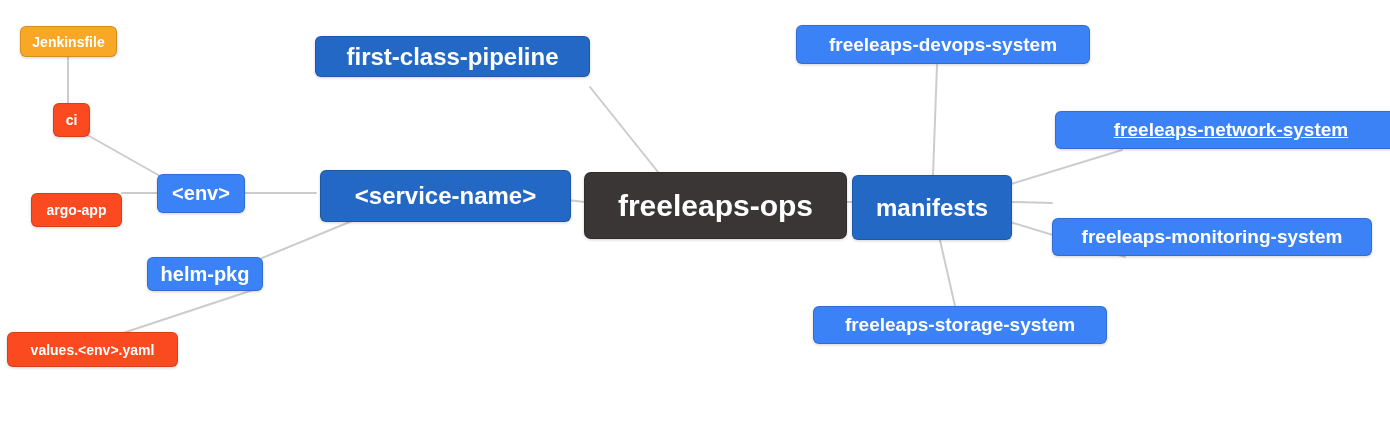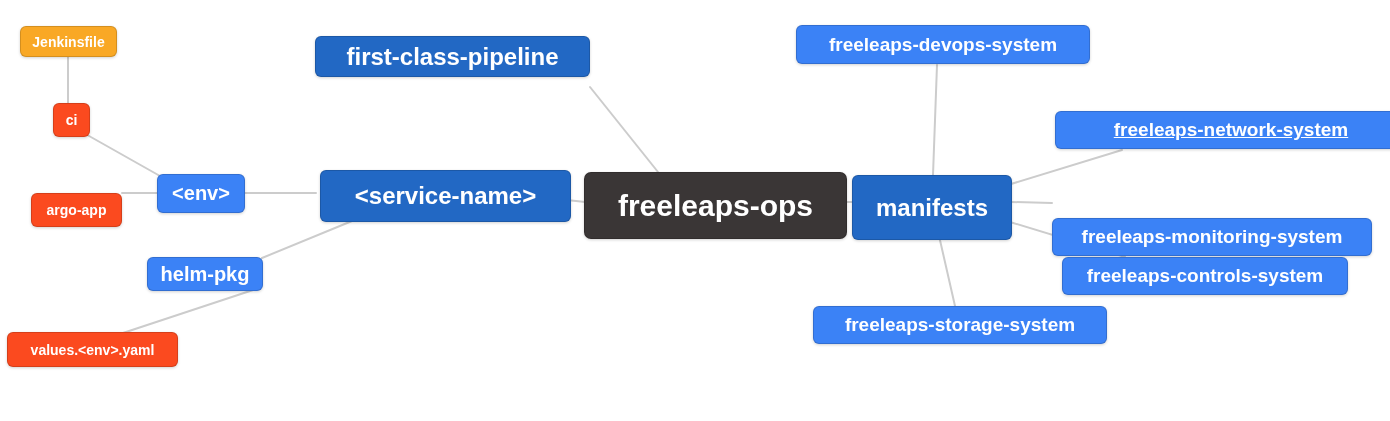--- a/index.html
+++ b/index.html
@@ -91,16 +91,15 @@
   <div class="node green" id="n-env">&lt;env&gt;</div>
   <div class="node green" id="n-helm">helm-pkg</div>
   <div class="node red" id="n-values">values.&lt;env&gt;.yaml</div>
   <div class="node branch" id="n-pipeline">first-class-pipeline</div>
   <div class="node branch" id="n-service">&lt;service-name&gt;</div>
   <div class="node root" id="n-root">freeleaps-ops</div>
   <div class="node branch" id="n-manifests">manifests</div>
   <div class="node green" id="n-devops">freeleaps-devops-system</div>
   <div class="node green" id="n-network">freeleaps-network-system</div>
   <div class="node green" id="n-monitoring">freeleaps-monitoring-system</div>
-  <div class="node green" id="n-controls">freeleaps-controls-system</div>
   <div class="node green" id="n-storage">freeleaps-storage-system</div>
 
 </div>
 
 </body></html>

